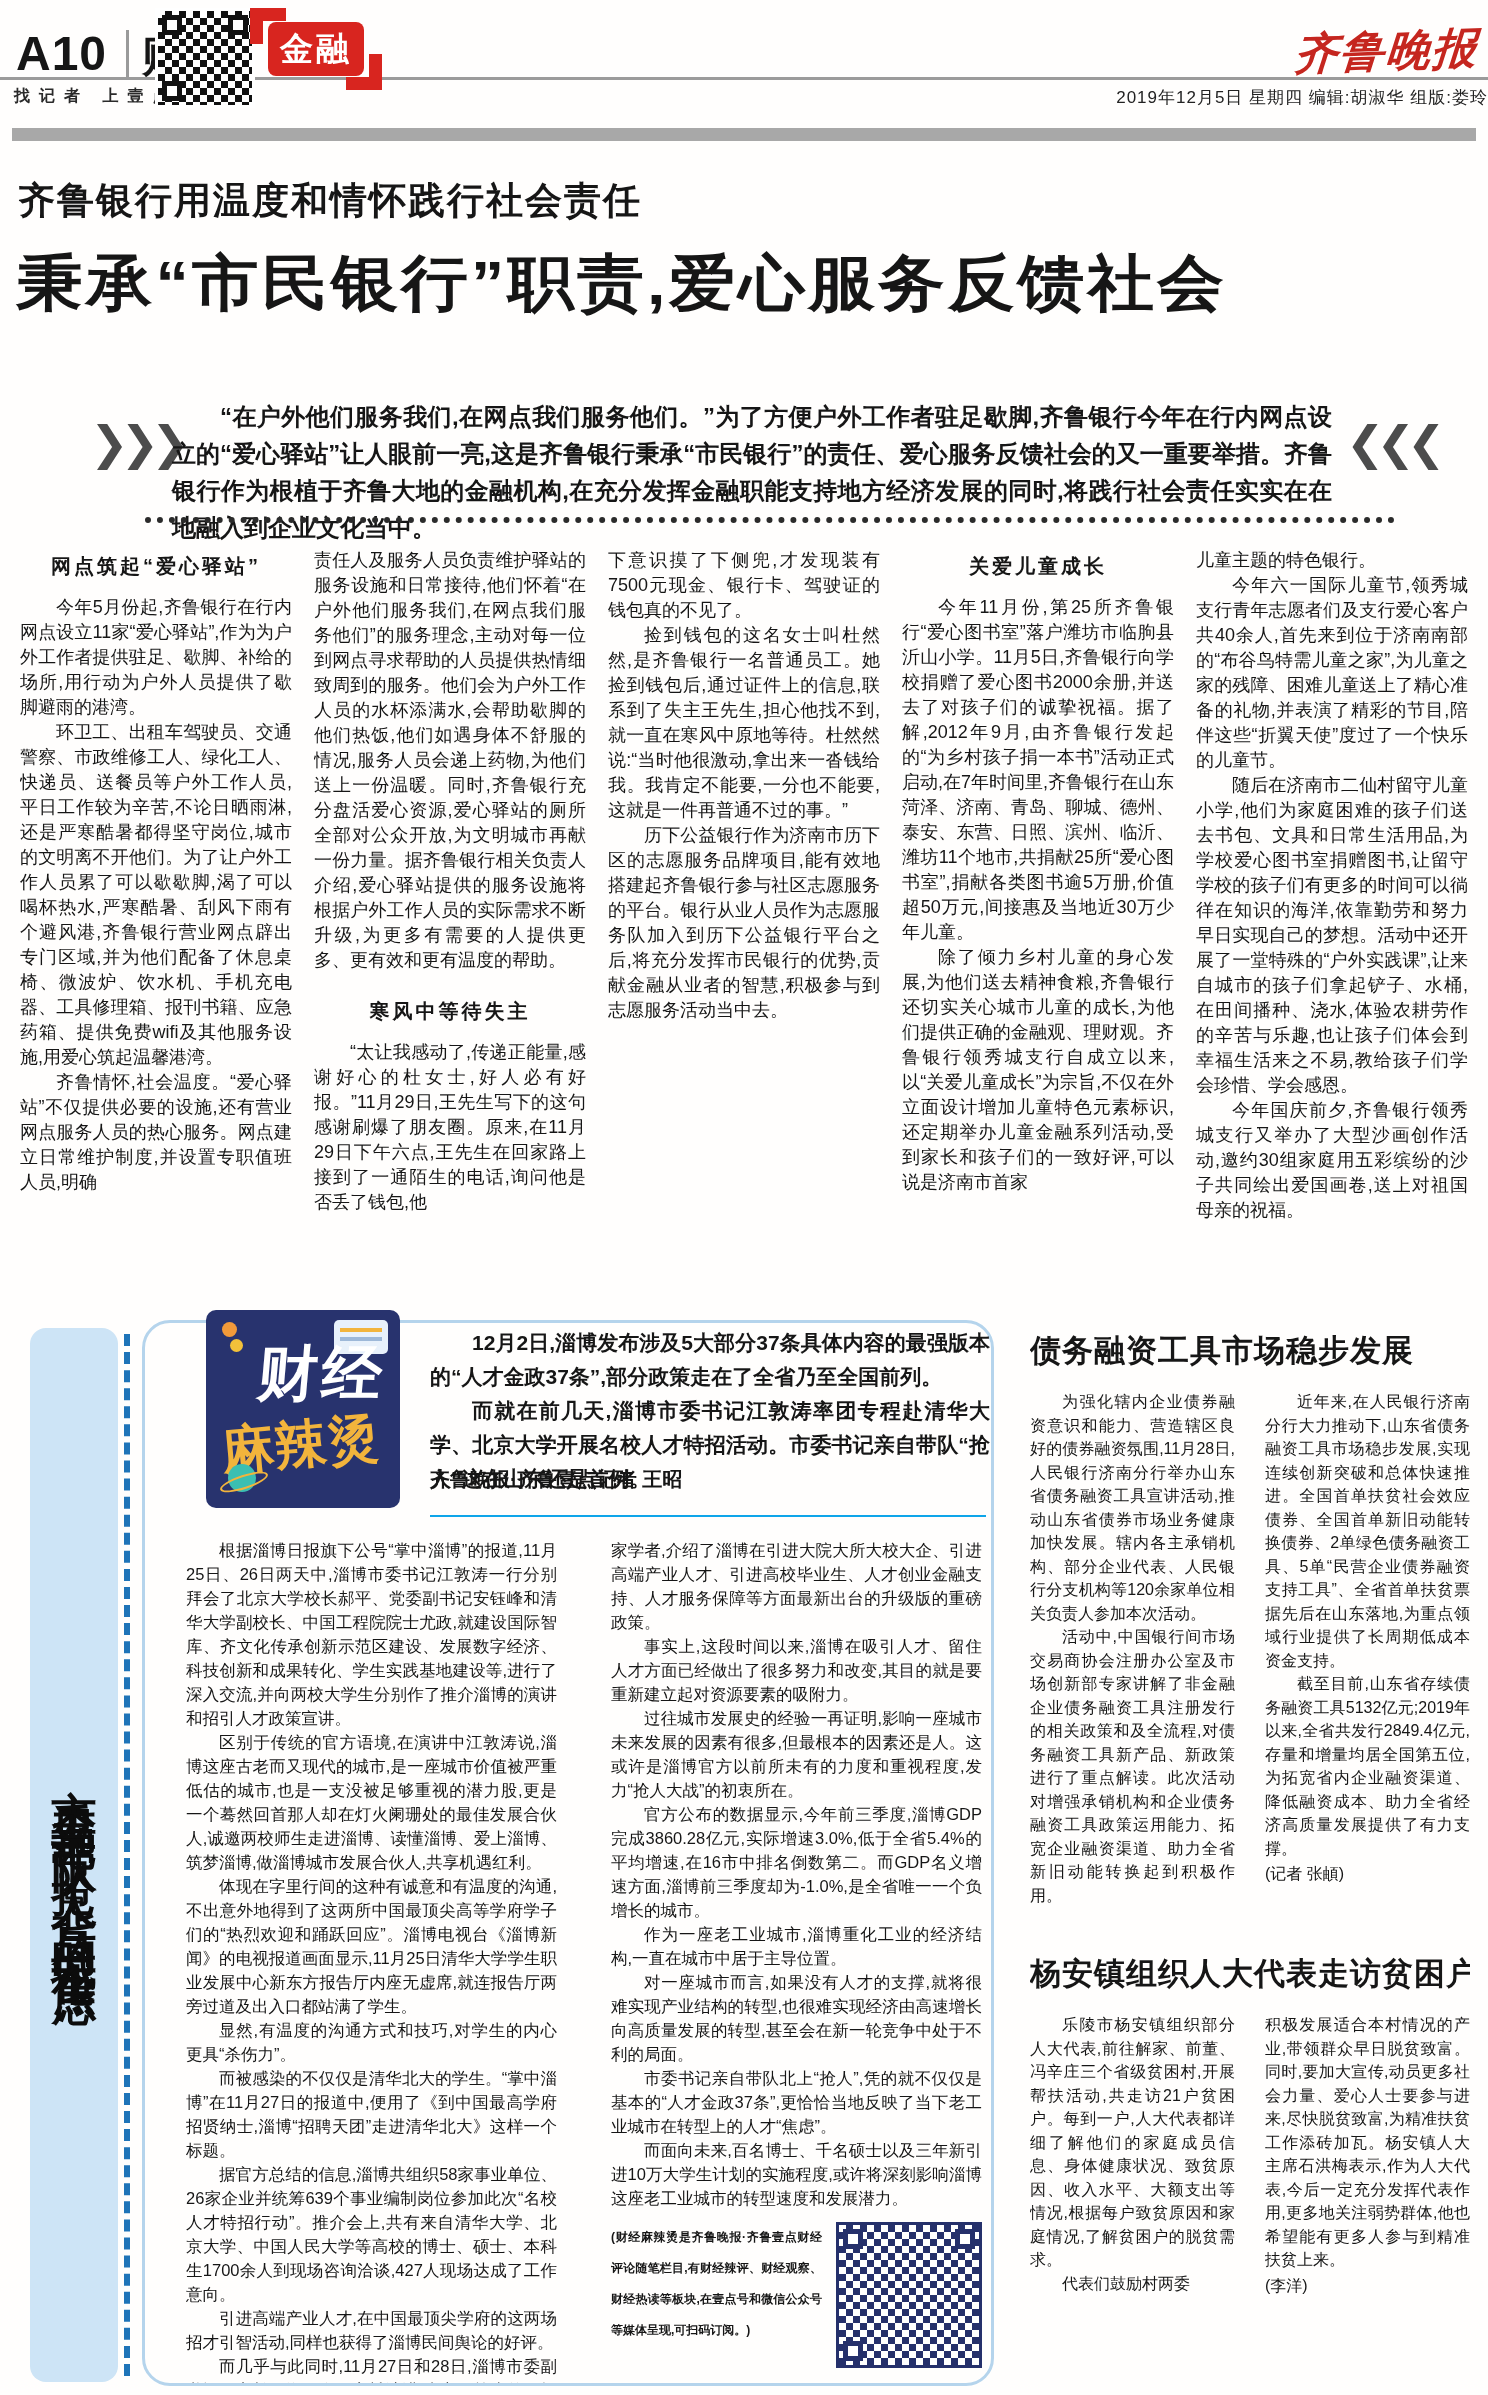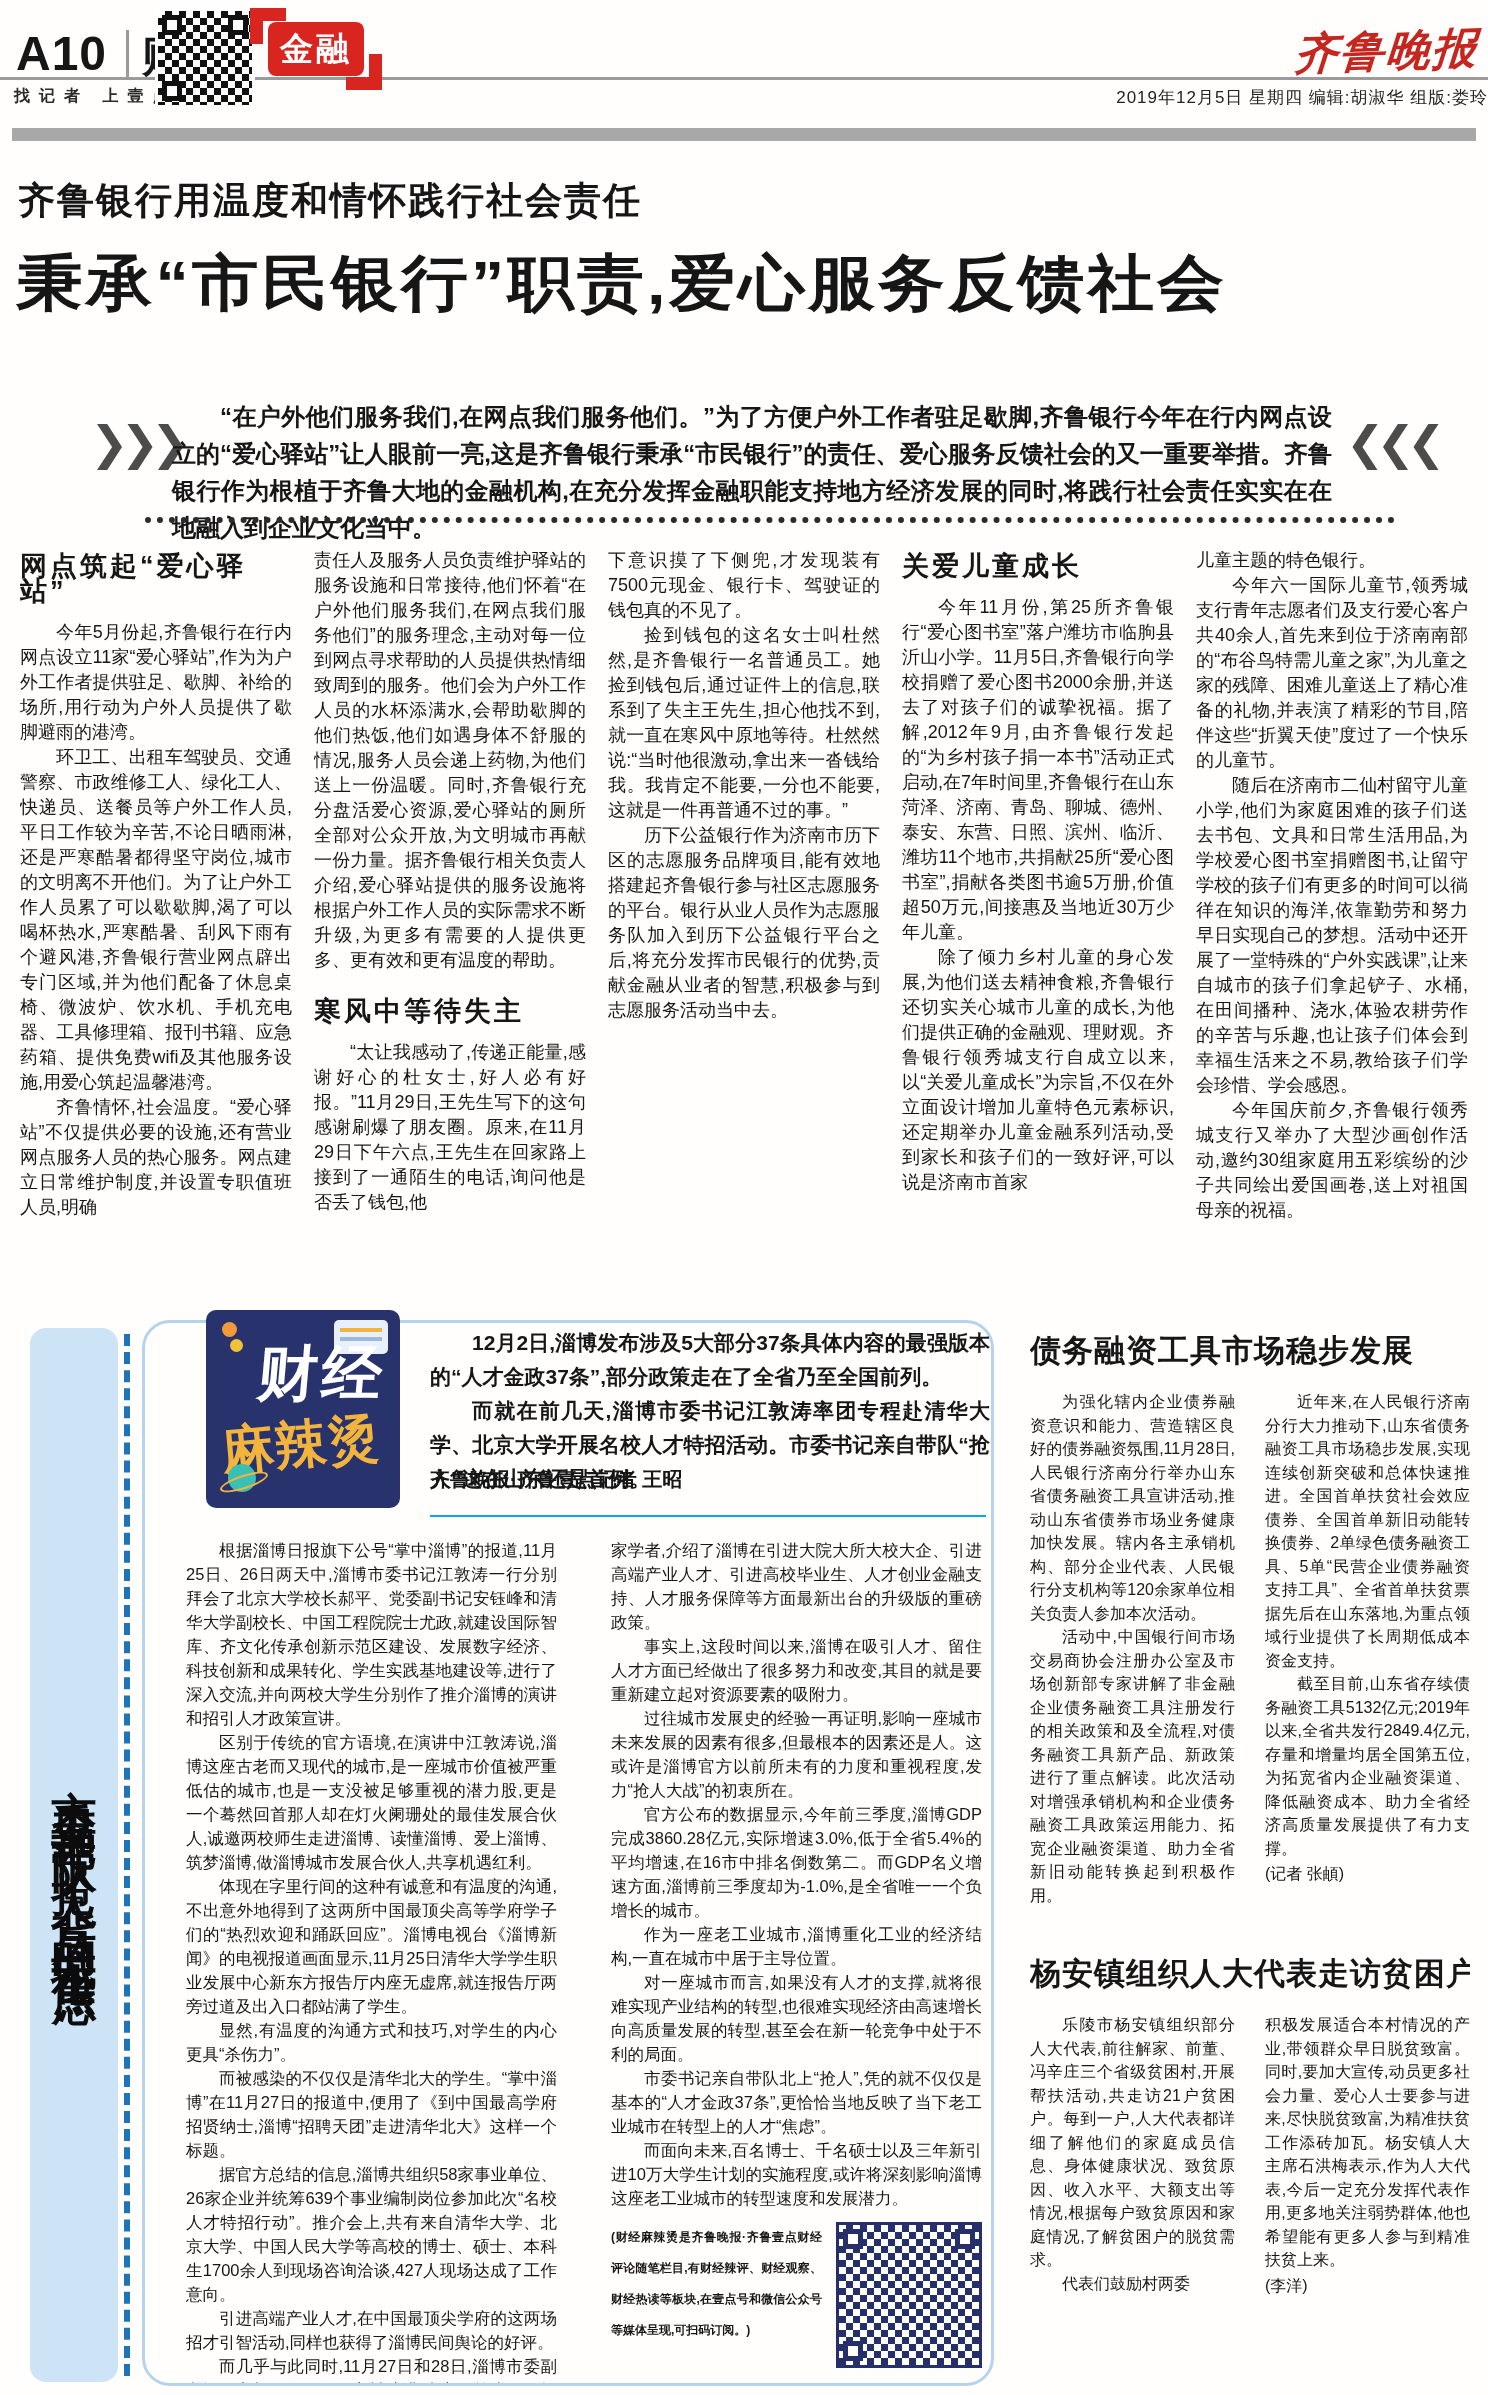--- a/index.html
+++ b/index.html
@@ -32,21 +32,21 @@
   .kicker{position:absolute;left:18px;top:176px;margin:0;font-size:37px;font-weight:800;letter-spacing:2px;}
   .headline{position:absolute;left:16px;top:243px;margin:0;font-size:61px;font-weight:900;letter-spacing:3px;
             white-space:nowrap;transform:scaleX(1.09);transform-origin:left center;}
   .lede{position:absolute;left:172px;top:398px;width:1160px;margin:0;font-size:24px;font-weight:700;
         line-height:37px;text-indent:2em;text-align:justify;}
   .chev{position:absolute;top:416px;font-size:46px;font-weight:900;color:#4c4c4c;letter-spacing:-8px;}
   .chev.left{left:90px;}.chev.right{left:1346px;}
   .dotted{position:absolute;left:145px;top:517px;width:1250px;border-top:6px dotted #2b2b2b;}
   .cols5{position:absolute;left:20px;top:548px;width:1448px;height:762px;display:flex;gap:22px;overflow:hidden;}
   .cols5 .col{flex:1;font-size:18px;line-height:25px;text-align:justify;overflow:hidden;}
-  .subhead{font-size:27px;font-weight:900;text-align:left;letter-spacing:3px;margin:6px 0 16px;}
+  .subhead{font-size:20px;font-weight:900;text-align:center;letter-spacing:3px;margin:6px 0 16px;}
   .col .subhead:not(:first-child){margin-top:26px;}
   .para{margin:0;text-indent:2em;}
   .cont{margin:0;text-indent:0;}
   
   .vstrip{position:absolute;left:30px;top:1328px;width:88px;height:1054px;background:#cde4f6;
           border-radius:16px;display:flex;align-items:center;justify-content:center;}
   .vstrip span{writing-mode:vertical-rl;text-orientation:upright;font-size:45px;font-weight:900;
                letter-spacing:12px;color:#0c0c0c;}
   .vdash{position:absolute;left:124px;top:1334px;height:1042px;width:0;border-left:6px dashed #1f74b8;}
   .frame{position:absolute;left:142px;top:1320px;width:852px;height:1066px;border:3px solid #b5d4ec;

